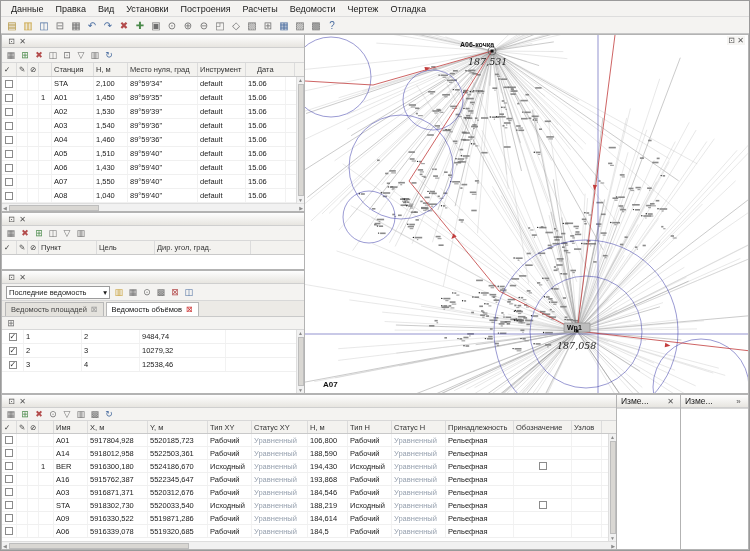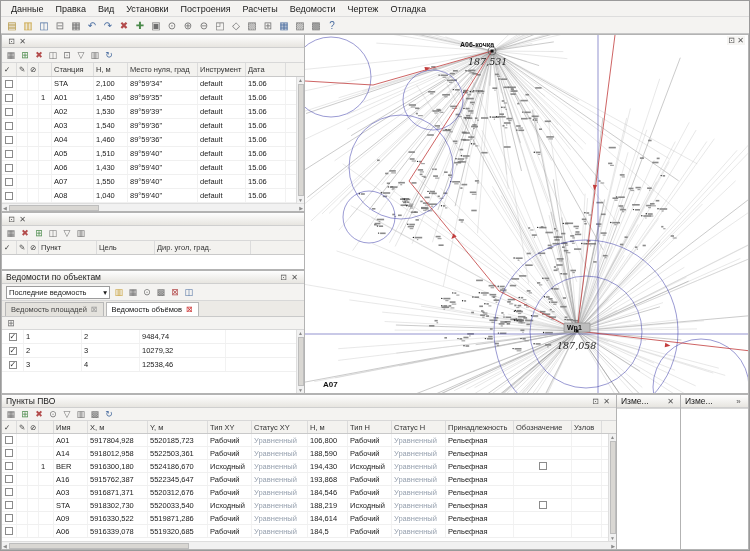--- a/index.html
+++ b/index.html
@@ -117,21 +117,21 @@
           </div>
         <div class="grid-head" id="stations-head">
             <div class="gh" style="width: 15px;">✓</div>
             <div class="gh" style="width: 11px;">✎</div>
             <div class="gh" style="width: 11px;">⊘</div>
             <div class="gh" style="width: 13px;"></div>
             <div class="gh" style="width: 42px;">Станция</div>
             <div class="gh" style="width: 34px;">Н, м</div>
             <div class="gh" style="width: 70px;">Место нуля, град</div>
             <div class="gh" style="width: 48px;">Инструмент</div>
-            <div class="gh" style="width: 40px;">Дата</div>
+            <div class="gh" style="width: 40px; margin-left: 9px;">Дата</div>
           </div>
         <div class="grid-wrap">
           <div class="grid-body" id="stations-body">
               <div class="grow">
                 <div class="gc" style="width: 15px;">
                   <div class="cb"></div>
                 </div>
                 <div class="gc" style="width: 11px;"></div>
                 <div class="gc" style="width: 11px;"></div>
                 <div class="gc" style="width: 13px;"></div>
@@ -280,21 +280,20 @@
             <div class="gh" style="width: 58px;">Цель</div>
             <div class="gh" style="width: 96px;">Дир. угол, град.</div>
           </div>
         <div class="grid-wrap">
             <div class="grid-body"></div>
           </div>
       </div>
 
       <div class="panel" style="flex:1">
         <div class="panel-h">
-          <span class="panel-title">Ведомости по объектам</span>
           <span class="ph-btn">⊡</span>
           <span class="ph-btn">✕</span>
         </div>
         <div class="panel-tb" style="height:17px">
           <div class="dropdown">
             <span class="lbl">Последние ведомость</span>
             <span>▾</span>
           </div>
           <span id="sheets-tb-icons" style="display:flex;">
               <span class="tb" style="color: rgb(201, 162, 61);">▥</span>
@@ -1204,21 +1203,20 @@
       <div class="map-float">
         <span>⊡</span>
         <span>✕</span>
       </div>
     </div>
   </div>
 
   <div class="bottom">
     <div class="panel points-panel">
       <div class="panel-h">
-        <span class="panel-title">Пункты ПВО</span>
         <span class="ph-btn">⊡</span>
         <span class="ph-btn">✕</span>
       </div>
       <div class="panel-tb small" id="points-tb">
           <span class="tb" style="color: rgb(111, 111, 111);">▦</span>
           <span class="tb" style="color: rgb(74, 138, 74);">⊞</span>
           <span class="tb" style="color: rgb(179, 75, 75);">✖</span>
           <span class="tb" style="color: rgb(111, 111, 111);">⊙</span>
           <span class="tb" style="color: rgb(111, 111, 111);">▽</span>
           <span class="tb" style="color: rgb(111, 111, 111);">▥</span>

